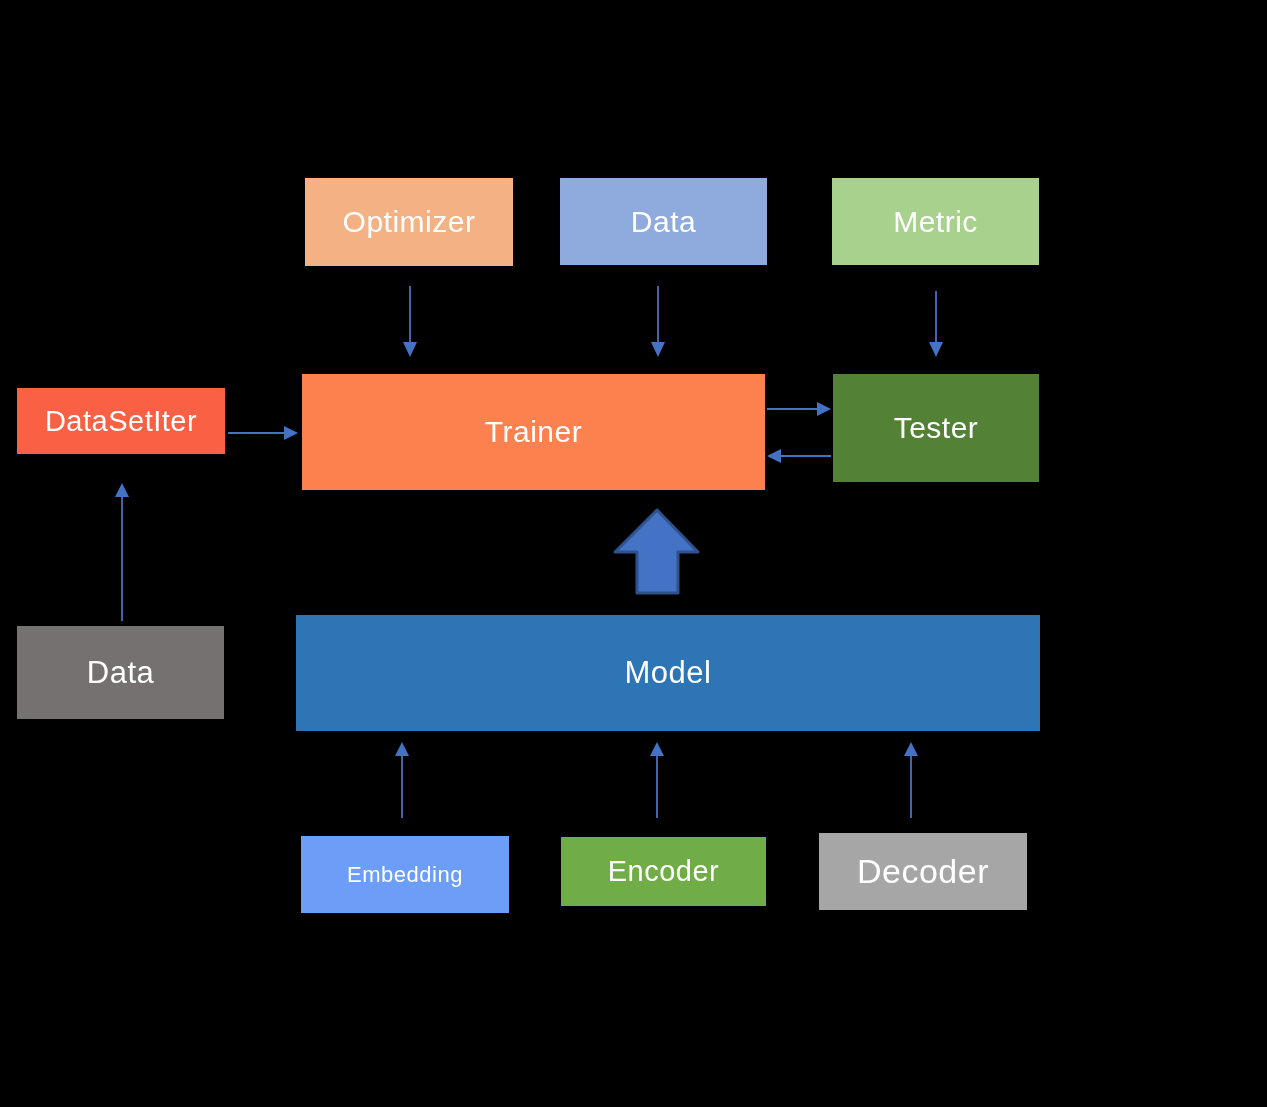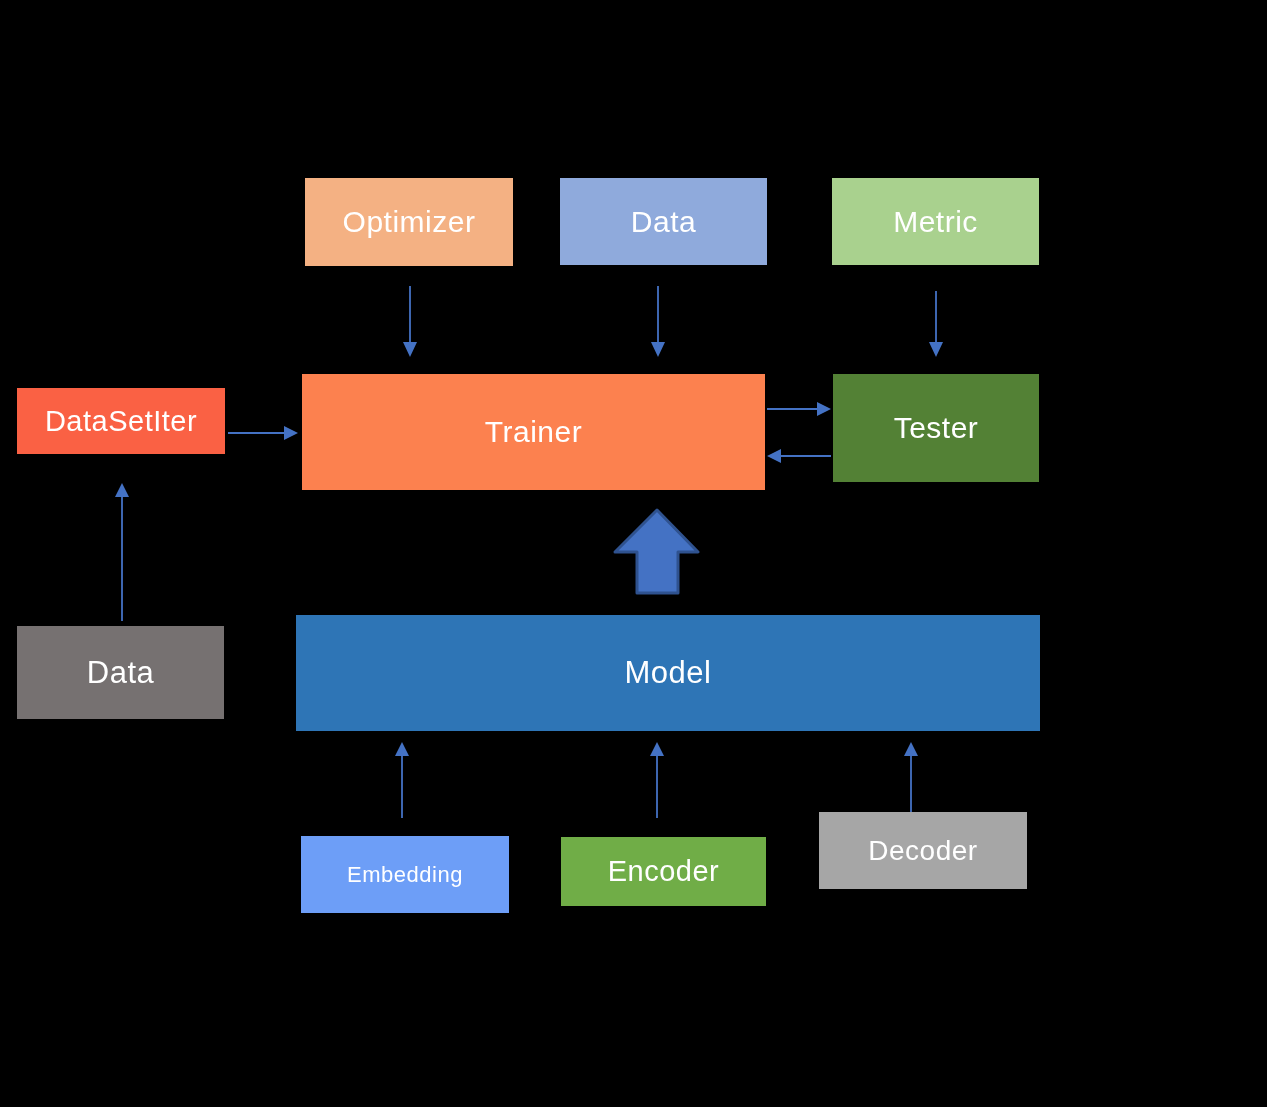--- a/index.html
+++ b/index.html
@@ -44,21 +44,21 @@
   .n-optimizer   { left: 305px; top: 178px; width: 208px; height: 88px;  font-size: 30px; }
   .n-loss        { left: 560px; top: 178px; width: 207px; height: 87px;  font-size: 30px; }
   .n-metric      { left: 832px; top: 178px; width: 207px; height: 87px;  font-size: 30px; }
   .n-datasetiter { left: 17px;  top: 388px; width: 208px; height: 66px;  font-size: 29px; }
   .n-trainer     { left: 302px; top: 374px; width: 463px; height: 116px; font-size: 30px; }
   .n-tester      { left: 833px; top: 374px; width: 206px; height: 108px; font-size: 30px; }
   .n-data        { left: 17px;  top: 626px; width: 207px; height: 93px;  font-size: 31px; }
   .n-model       { left: 296px; top: 615px; width: 744px; height: 116px; font-size: 31px; }
   .n-embedding   { left: 301px; top: 836px; width: 208px; height: 77px;  font-size: 22px; }
   .n-encoder     { left: 561px; top: 837px; width: 205px; height: 69px;  font-size: 29px; }
-  .n-decoder     { left: 819px; top: 812px; width: 208px; height: 77px;  font-size: 28px; }
+  .n-decoder     { left: 819px; top: 833px; width: 208px; height: 77px;  font-size: 34px; }
 </style>
 </head>
 <body>
 
 <div class="canvas" style="background-color: rgb(0, 0, 0); color: rgb(255, 255, 255); padding-left: 9px;">
 
   <svg class="arrow-layer" viewBox="0 0 1267 1107" style="color: rgb(68, 114, 196);">
 
     <g>
       <line x1="410" y1="286" x2="410" y2="342"></line>

